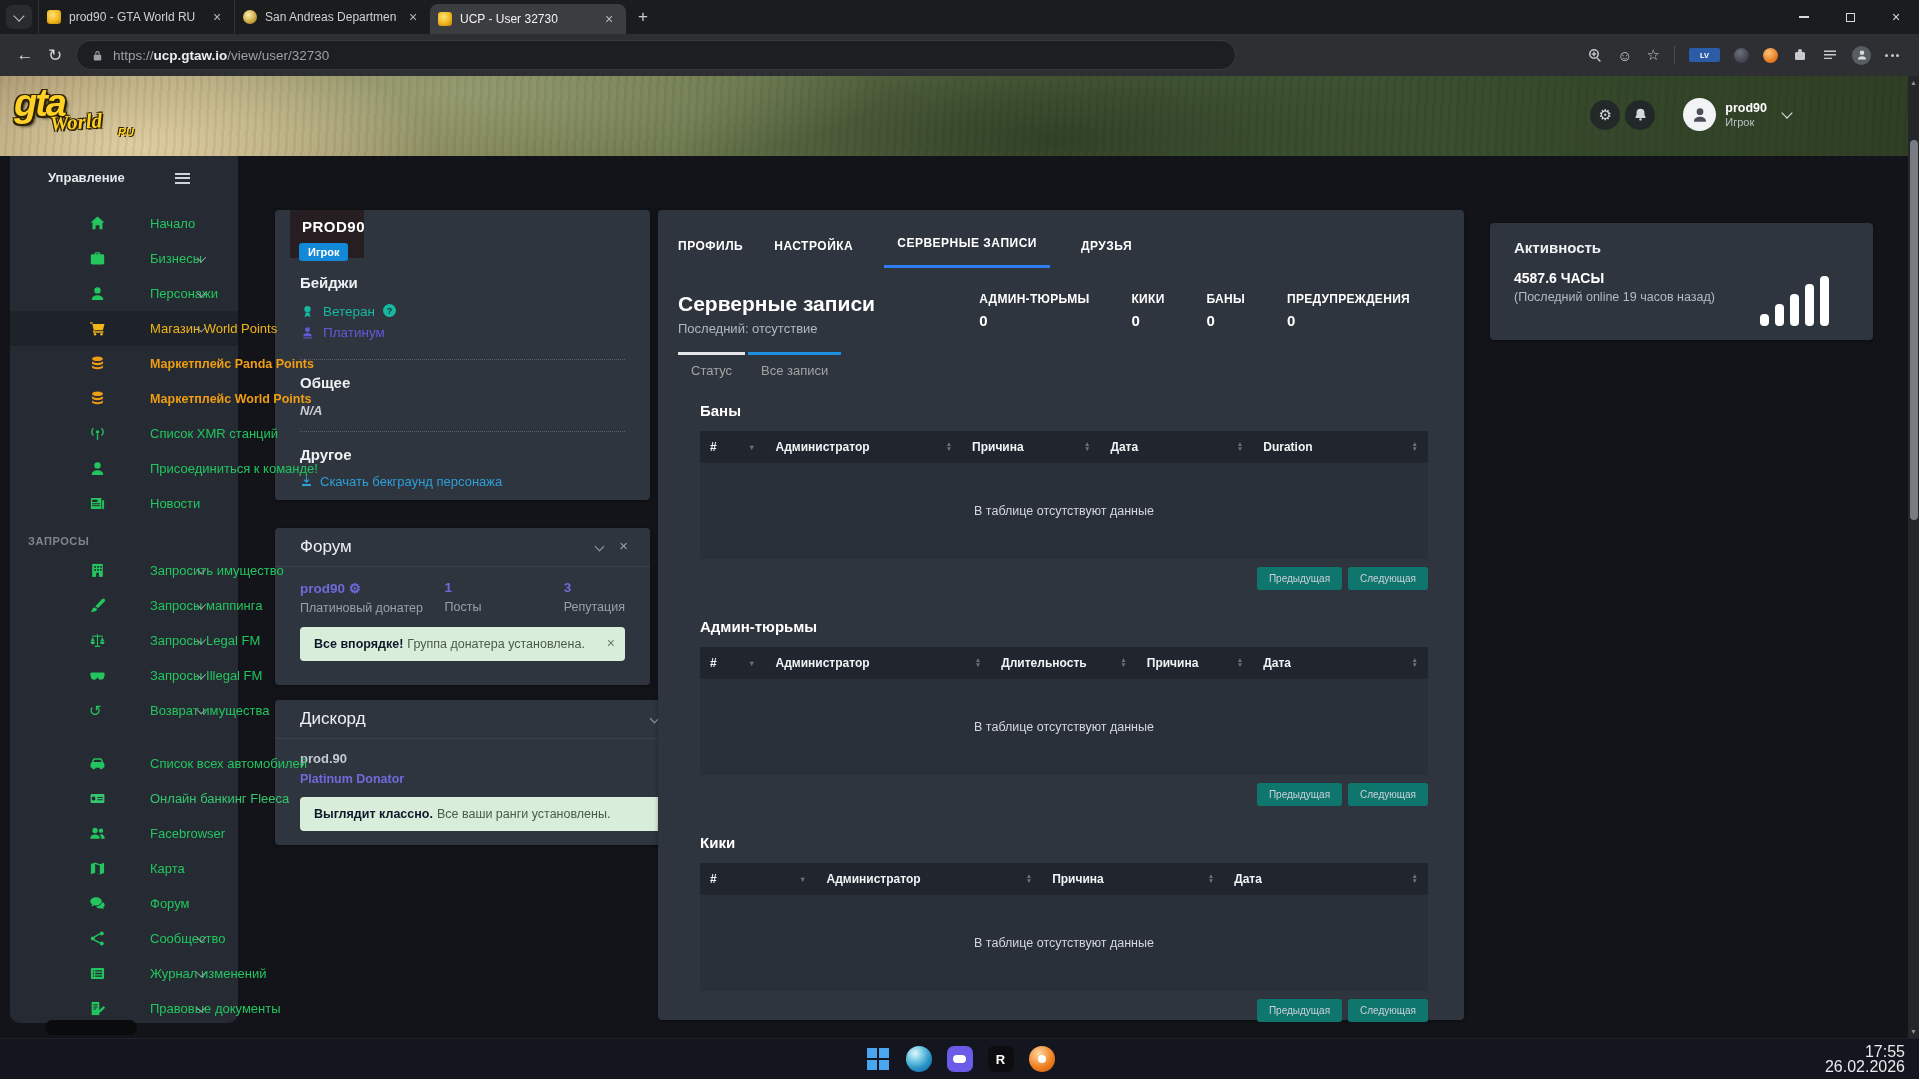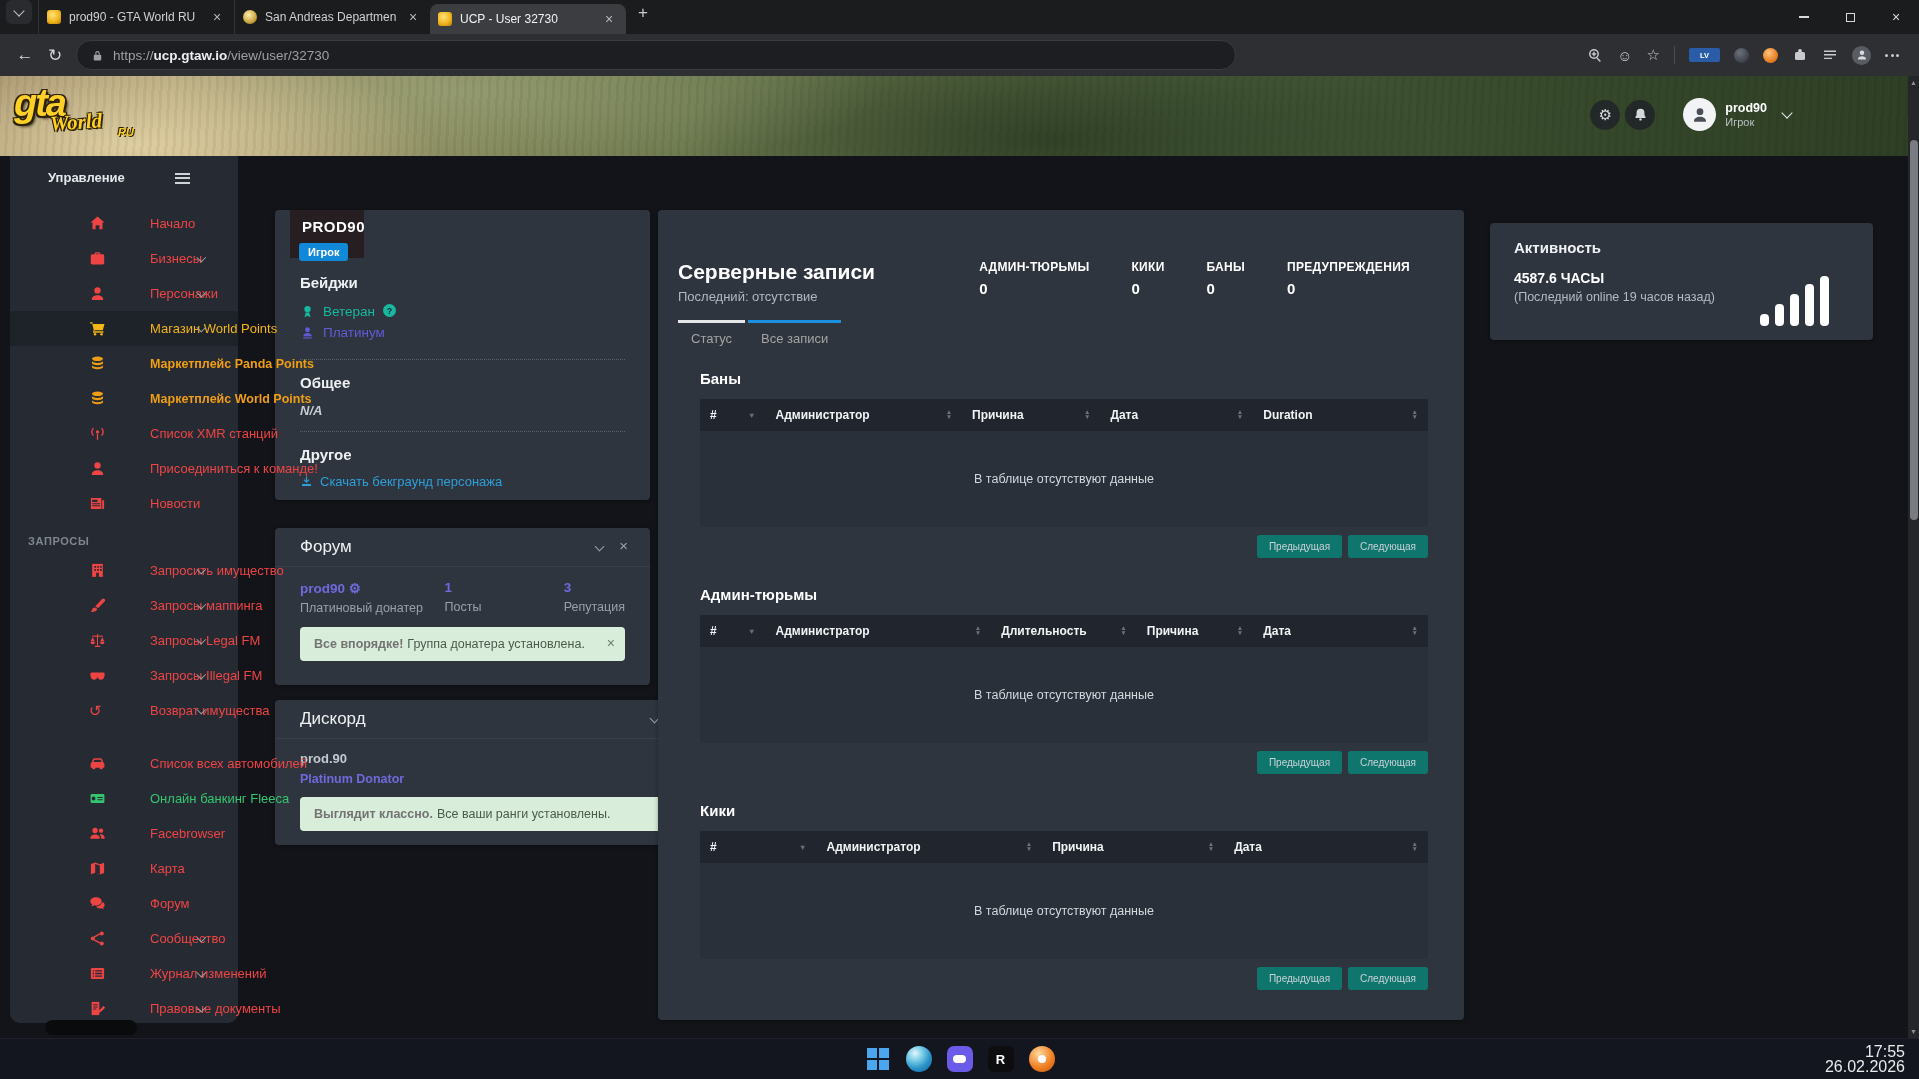--- a/index.html
+++ b/index.html
@@ -1,21 +1,21 @@
 <!DOCTYPE html>
 <html><head>
 <meta charset="utf-8">
 <style>
   html,body{margin:0;padding:0;background:#000;}
   #screen{position:relative;width:1919px;height:1079px;overflow:hidden;background:#121419;
           font-family:"Liberation Sans",sans-serif;-webkit-font-smoothing:antialiased;color:#dfe3e7;}
   #screen *{box-sizing:border-box;}
 
   
-  .tabstrip{position:absolute;left:0;top:0;width:1919px;height:34px;background:#1b1c1e;display:flex;align-items:flex-start;padding-left:6px;}
+  .tabstrip{position:absolute;left:0;top:0;width:1919px;height:34px;background:#1b1c1e;display:flex;align-items:center;padding-left:6px;}
   .tabchev{width:26px;height:24px;border-radius:6px;display:flex;align-items:center;justify-content:center;margin-right:6px;background:#2a2b2e;}
   .cchev{width:8px;height:8px;border-left:1.7px solid #c2c3c5;border-bottom:1.7px solid #c2c3c5;transform:rotate(-45deg);margin-top:-3px;}
   .btab{width:196px;height:34px;display:flex;align-items:center;gap:8px;padding:0 8px;color:#cfd0d2;font-size:12px;position:relative;border-left:1px solid #323336;}
   .btab:first-of-type{border-left:none;}
   .btab.active{background:#3c3d40;border-radius:8px 8px 0 0;color:#f2f2f3;height:30px;margin-top:4px;border-left:none;}
   .btab-t{flex:1;white-space:nowrap;overflow:hidden;}
   .btab-x{width:18px;height:18px;display:flex;align-items:center;justify-content:center;font-size:14px;color:#b7b8ba;border-radius:4px;}
   .fav{width:14px;height:14px;flex:none;}
   .fav-gta{border-radius:3px;background:radial-gradient(circle at 40% 35%,#ffe27a,#f1b61d 55%,#b07c08);}
   .fav-seal{border-radius:50%;background:radial-gradient(circle at 40% 35%,#ffeeb0,#caa53f 60%,#7d631e);}
@@ -76,21 +76,21 @@
   .coin-gold{background:radial-gradient(circle at 35% 30%,#ffe9a0,#f5b91c 55%,#b97b08);border:1px solid #8a5c06;margin-right:12px;}
   .coin-green{background:radial-gradient(circle at 35% 30%,#f0ffd0,#bfe86a 40%,#58a81c 78%,#2e7a10);border:2px solid #d7a514;}
 
   
   .sidebar{position:absolute;left:10px;top:156px;width:228px;height:867px;background:#262b33;border-radius:0 0 10px 10px;z-index:3;}
   .sb-head{height:44px;position:relative;}
   .sb-head .t{position:absolute;left:38px;top:14px;font-size:13px;font-weight:bold;color:#e4e8eb;}
   .bars{position:absolute;right:48px;top:14px;}
   .bars i{display:block;width:15px;height:2px;background:#cfd4d9;margin:2.6px 0;}
   .sb-list{padding-top:6px;}
-  .sb-item{height:35px;position:relative;display:flex;align-items:center;color:#ef4444;font-size:13px;}
+  .sb-item{height:35px;position:relative;display:flex;align-items:center;color:#22c55e;font-size:13px;}
   .sb-item .ic{position:absolute;left:79px;width:17px;height:17px;fill:currentColor;}
   .sb-item .g{position:absolute;left:79px;font-size:15px;line-height:17px;}
   .sb-item .lbl{margin-left:140px;white-space:nowrap;}
   .schev{position:absolute;right:34px;width:6.5px;height:6.5px;border-right:1.6px solid #9aa1a9;border-bottom:1.6px solid #9aa1a9;transform:rotate(45deg);margin-top:-3px;}
   .sb-item.active{background:#1e232a;color:#f3b517;}
   .sb-item.orange{color:#ef9d12;font-weight:bold;font-size:12.5px;}
   .sb-item.green{color:#35c56f;}
   .sb-sec{margin:14px 0 6px;padding-left:18px;font-size:11px;font-weight:bold;letter-spacing:.6px;color:#7f868e;}
   .sb-gap{height:18px;}
   .sb-pill{position:absolute;left:45px;top:1020px;width:92px;height:15px;background:#0a0b0d;border-radius:8px;z-index:4;}
@@ -116,21 +116,21 @@
   .chead .ttl{font-size:17px;color:#eef1f3;}
   .chead .cv{position:absolute;right:47px;width:7px;height:7px;border-right:1.7px solid #9aa1a8;border-bottom:1.7px solid #9aa1a8;transform:rotate(45deg);top:15px;}
   .chead .x{position:absolute;right:22px;top:9px;color:#9aa1a8;font-size:15px;}
   #forumCard{left:275px;top:528px;width:375px;height:157px;}
   .fbody{padding:13px 25px 0;}
   .frow{display:flex;}
   .fc1{width:148px;} .fc2{width:122px;} .fc3{flex:1;}
   .fv{font-size:13.5px;font-weight:bold;color:#6f6adc;}
   .fs{font-size:12.5px;color:#99a0a8;margin-top:5px;}
   .alert{margin-top:12px;background:#d9eeda;border-radius:4px;position:relative;padding:10px 30px 10px 14px;font-size:12.5px;color:#4a5a4c;}
-  .alert b{color:#737373;margin-right:4px;}
+  .alert b{color:#0f172a;margin-right:4px;}
   .ax{position:absolute;right:10px;top:8px;color:#6a7a6c;font-size:14px;}
   #discordCard{left:275px;top:700px;width:430px;height:145px;}
   .dbody{padding:12px 25px 0;}
   .duser{font-size:13px;font-weight:bold;color:#c3c9d0;}
   .drole{font-size:12.5px;font-weight:bold;color:#6f6adc;margin-top:6px;}
 
   
   #centerPanel{left:658px;top:210px;width:806px;height:810px;}
   .cp-in{padding:26px 20px 0;}
   .rtabs{display:flex;align-items:flex-end;}
@@ -625,20 +625,26 @@
       <div class="drole">Platinum Donator</div>
       <div class="alert" style="margin-top:11px">
         <b>Выглядит классно.</b><span>Все ваши ранги установлены.</span>
         <span class="ax">×</span>
       </div>
     </div>
   </div>
 
   <div class="card" id="centerPanel">
     <div class="cp-in">
+      <div class="rtabs">
+        <span class="rtab">ПРОФИЛЬ</span>
+        <span class="rtab">НАСТРОЙКА</span>
+        <span class="rtab active">СЕРВЕРНЫЕ ЗАПИСИ</span>
+        <span class="rtab">ДРУЗЬЯ</span>
+      </div>
       <div class="cp-head">
         <div>
           <div class="cp-title">Серверные записи</div>
           <div class="cp-sub">Последний: отсутствие</div>
         </div>
         <div class="stats">
           <div class="stat">
               <div class="sl">АДМИН-ТЮРЬМЫ</div>
               <div class="sv">0</div>
             </div>

